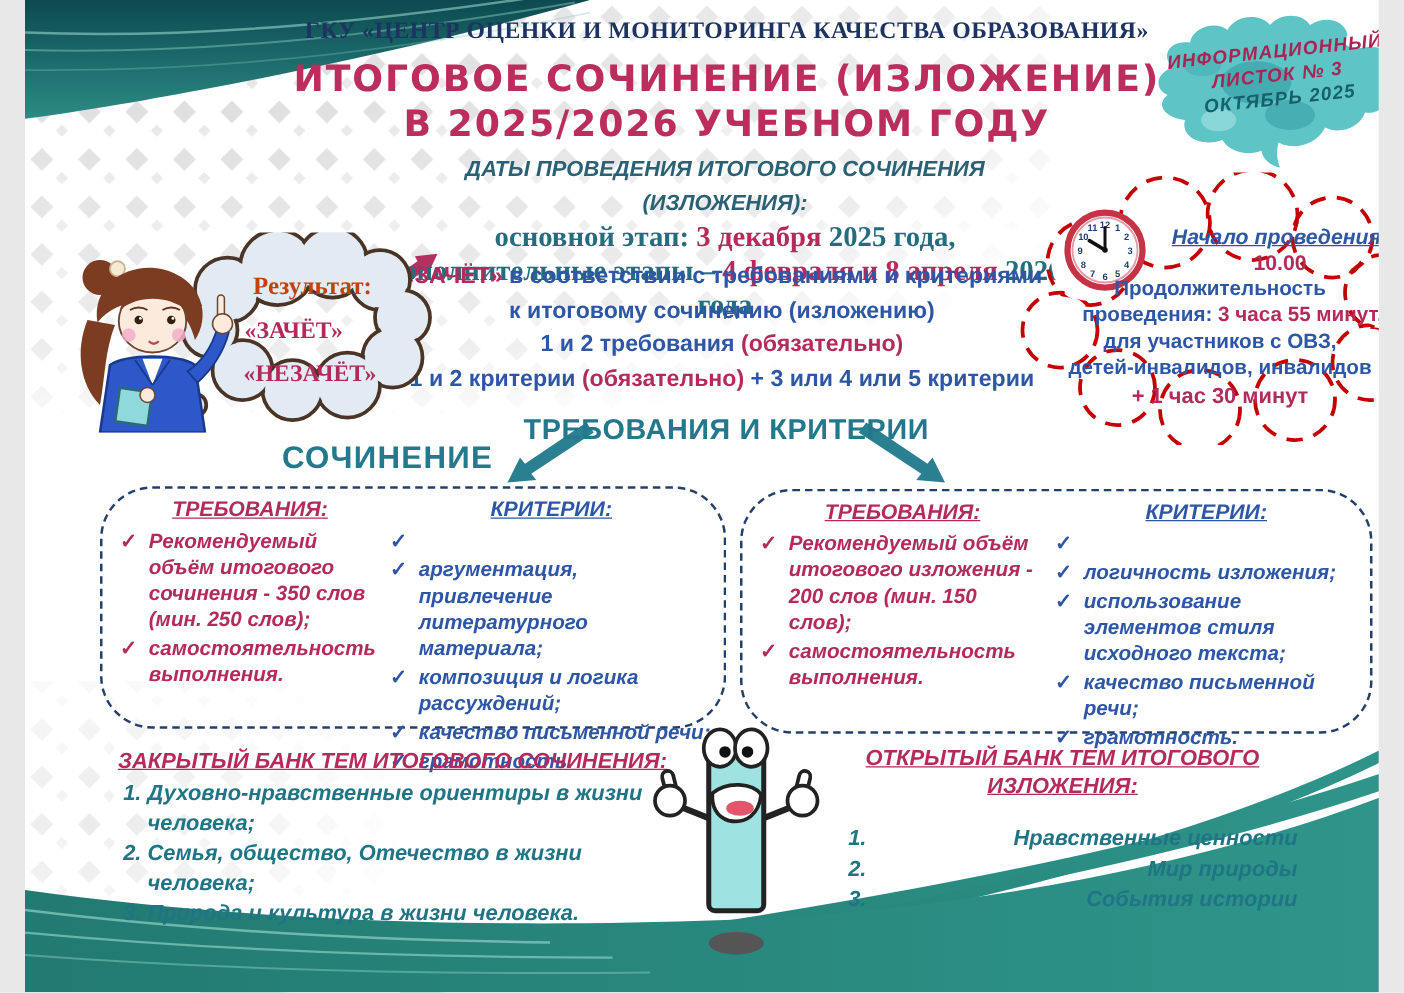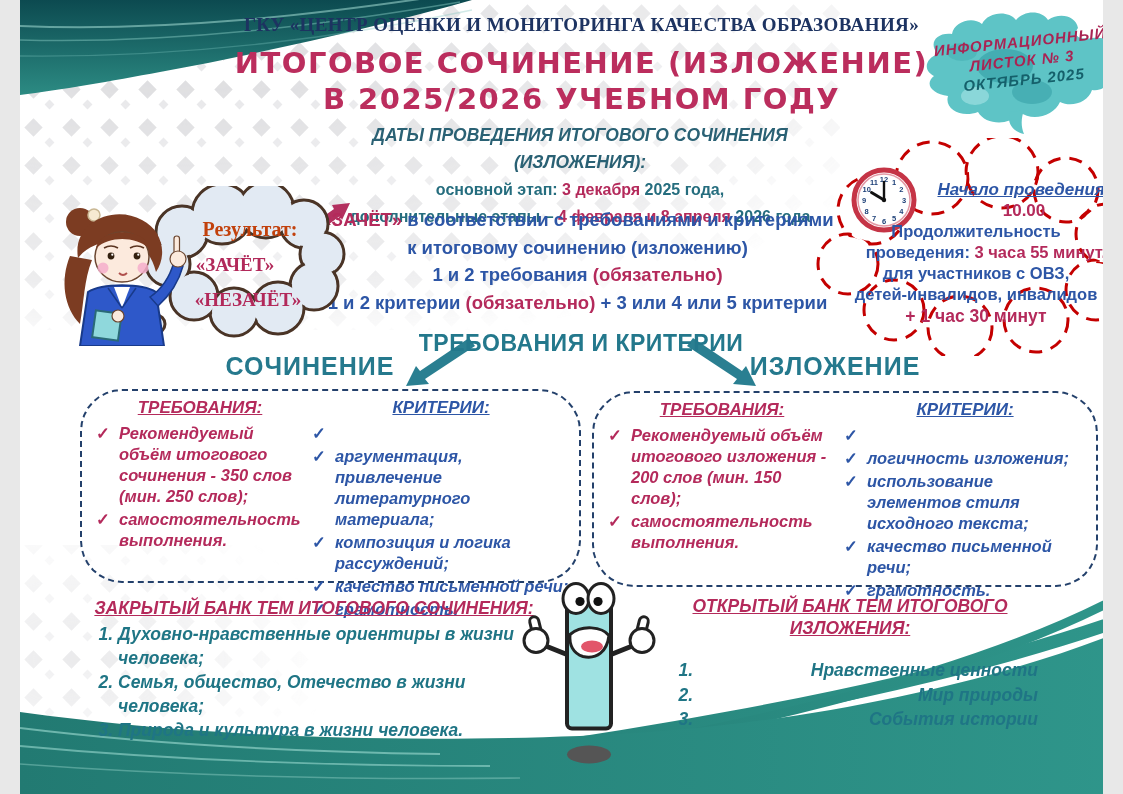--- a/index.html
+++ b/index.html
@@ -19,21 +19,21 @@
   .org-title{left:0;top:14px;width:1123px;font-family:"Liberation Serif",serif;
              font-weight:bold;font-size:19px;color:#1d3361;letter-spacing:.4px;}
   .main-title{left:0;width:1123px;font-weight:bold;font-size:29px;color:#bb2d5d;
               letter-spacing:1.5px;font-family:"DejaVu Sans",sans-serif;}
   .badge{left:897px;top:32px;width:210px;transform:rotate(-6deg);font-weight:bold;
          font-style:italic;letter-spacing:1px;line-height:19px;}
   .badge .b1,.badge .b2{color:#a92453;font-size:15px;}
   .badge .b3{color:#15606b;font-size:15px;}
   .dates{left:290px;top:122px;width:540px;font-weight:bold;line-height:27px;}
   .dates .dh{font-size:17.5px;font-style:italic;color:#2a6174;}
-  .dates .dl{font-size:16px;color:#256d7e;}
+  .dates .dl{font-size:23px;color:#256d7e;font-family:Liberation Serif, serif;}
   .zachet{left:285px;top:206px;width:545px;font-weight:bold;font-size:18.5px;
           line-height:27.5px;color:#2d56a6;}
   .cloud-wrap{left:790px;top:138px;width:335px;height:218px;}
   .cloud-line{position:absolute;font-weight:bold;font-size:16.5px;text-align:center;}
   .bubble-txt{font-family:"Liberation Serif",serif;font-weight:bold;text-align:center;}
   .sec-head{left:361px;top:330px;width:400px;font-weight:bold;font-size:23px;
             color:#23788c;letter-spacing:.5px;}
   .sec-lbl{font-weight:bold;font-size:25px;color:#25798d;letter-spacing:1px;}
   .dash-box{border:2.5px dashed #23406b;border-radius:42px;background:transparent;}
   .box-head{font-weight:bold;font-style:italic;font-size:17px;text-decoration:underline;
@@ -261,21 +261,20 @@
     <div class="cloud-line c-crimson" style="left:108px;top:63px;width:212px;font-size:17px;">10.00</div>
     <div class="cloud-line c-blue" style="left:10px;top:84px;width:312px;">Продолжительность</div>
     <div class="cloud-line" style="left:16px;top:105px;width:320px;"><span class="c-blue">проведения: </span><span class="c-crimson">3 часа 55 минут,</span></div>
     <div class="cloud-line c-blue" style="left:10px;top:126px;width:312px;">для участников с ОВЗ,</div>
     <div class="cloud-line c-blue" style="left:10px;top:147px;width:312px;">детей-инвалидов, инвалидов</div>
     <div class="cloud-line c-crimson" style="left:10px;top:168px;width:312px;font-size:17.5px;">+ 1 час 30 минут</div>
   </div>
 
   <div class="abs sec-head center z2">ТРЕБОВАНИЯ И КРИТЕРИИ</div>
   <div class="abs sec-lbl center z2" style="left:170px;top:352px;width:240px;">СОЧИНЕНИЕ</div>
-  <div class="abs sec-lbl center z2" style="left:695px;top:352px;width:240px;">ИЗЛОЖЕНИЕ</div>
 
   <div class="abs dash-box z2" style="left:60px;top:389px;width:497px;height:190px;">
     <div class="abs" style="left:14px;top:7px;width:208px;">
       <div class="box-head c-crimson">ТРЕБОВАНИЯ:</div>
       <div style="margin-top:5px;">
         <div class="check-item c-crimson">
             <span class="chk red">✓</span>
             <span>Рекомендуемый объём итогового сочинения -  350 слов (мин. 250 слов);</span>
           </div>
         <div class="check-item c-crimson">

